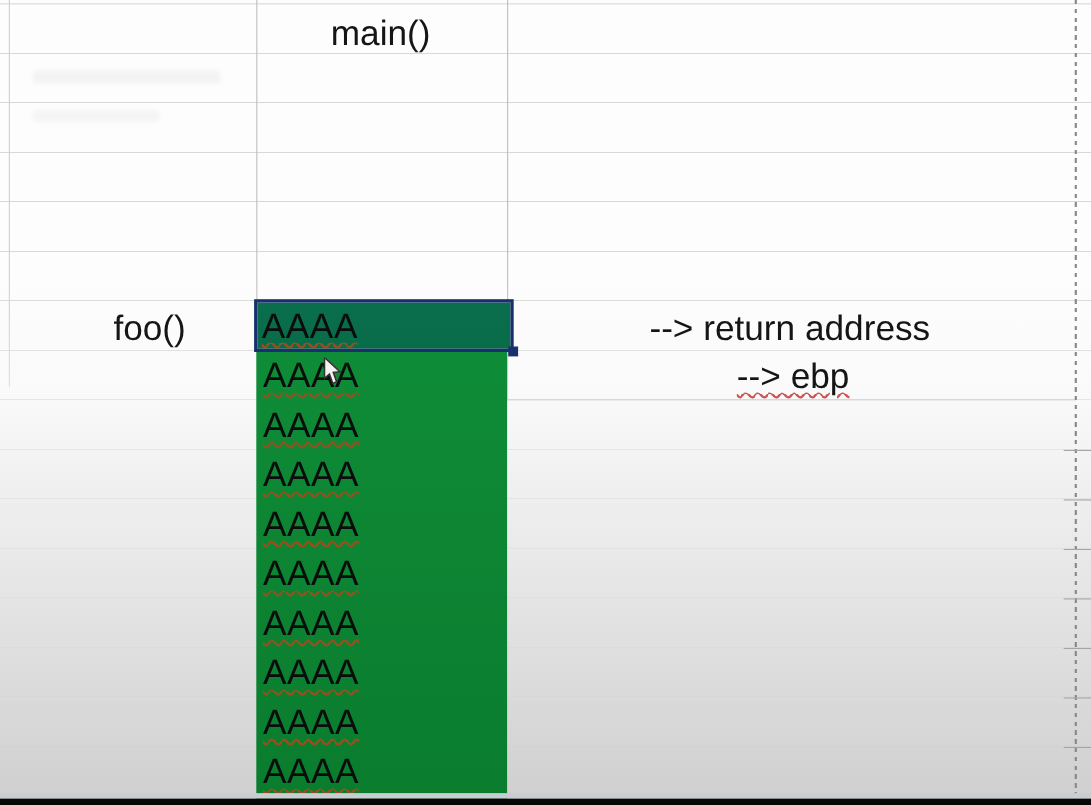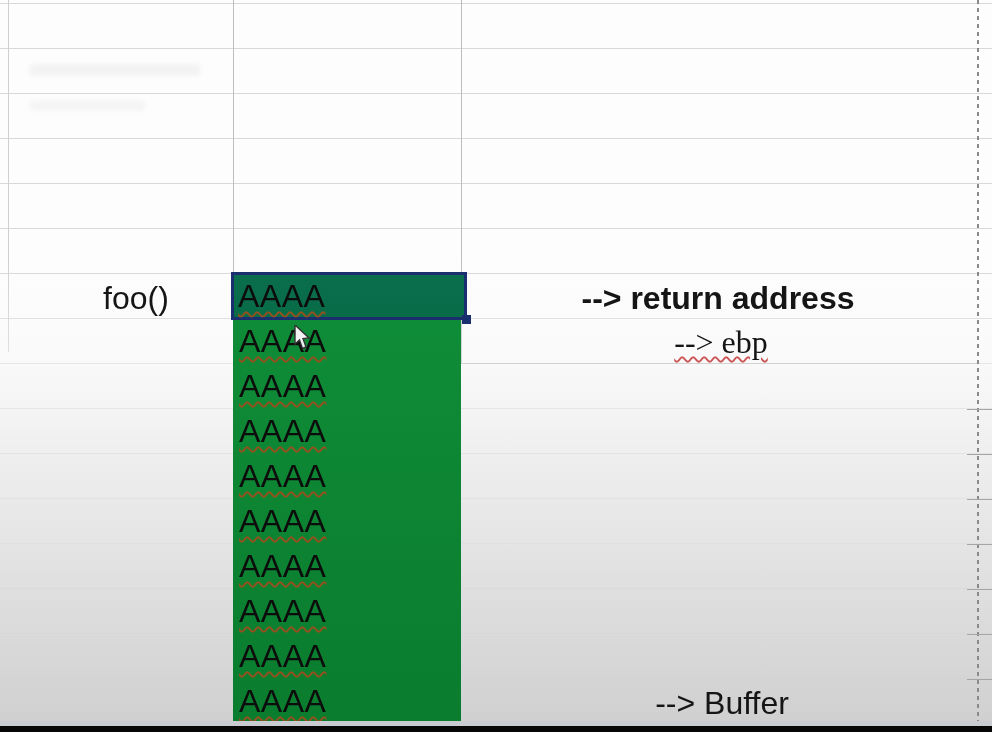--- a/index.html
+++ b/index.html
@@ -116,24 +116,24 @@
     <div class="cell">AAAA</div>
     <div class="cell">AAAA</div>
     <div class="cell">AAAA</div>
     <div class="cell">AAAA</div>
   </div>
 
   <div class="sel-cell">AAAA
     <div class="sel-handle"></div>
   </div>
 
+  <div class="lbl" style="left:346px;top:13px;">main()</div>
   <div class="lbl" style="left:120px;top:281px;margin-left:16px;">foo()</div>
-  <div class="lbl" style="left:718px;top:281px;font-weight:bold;">--&gt; return address</div>
-  <div class="lbl ebp" style="left:721px;top:325px;font-family:Liberation Serif, serif;">--&gt; ebp</div>
-  <div class="lbl" style="left:722px;top:686px;">--&gt; Buffer</div>
+  <div class="lbl" style="left:718px;top:281px;">--&gt; return address</div>
+  <div class="lbl ebp" style="left:721px;top:325px;">--&gt; ebp</div>
 
   <svg class="cursor" viewBox="0 0 17 26">
     <polygon points="1,0 1,19 5.5,15 8.5,23.5 12,22 9,13.5 15,13" fill="#f2f2f2" stroke="#333" stroke-width="1.4"></polygon>
   </svg>
 
   <div class="pre-bar"></div>
   <div class="black-bar"></div>
 
 </div>
 

